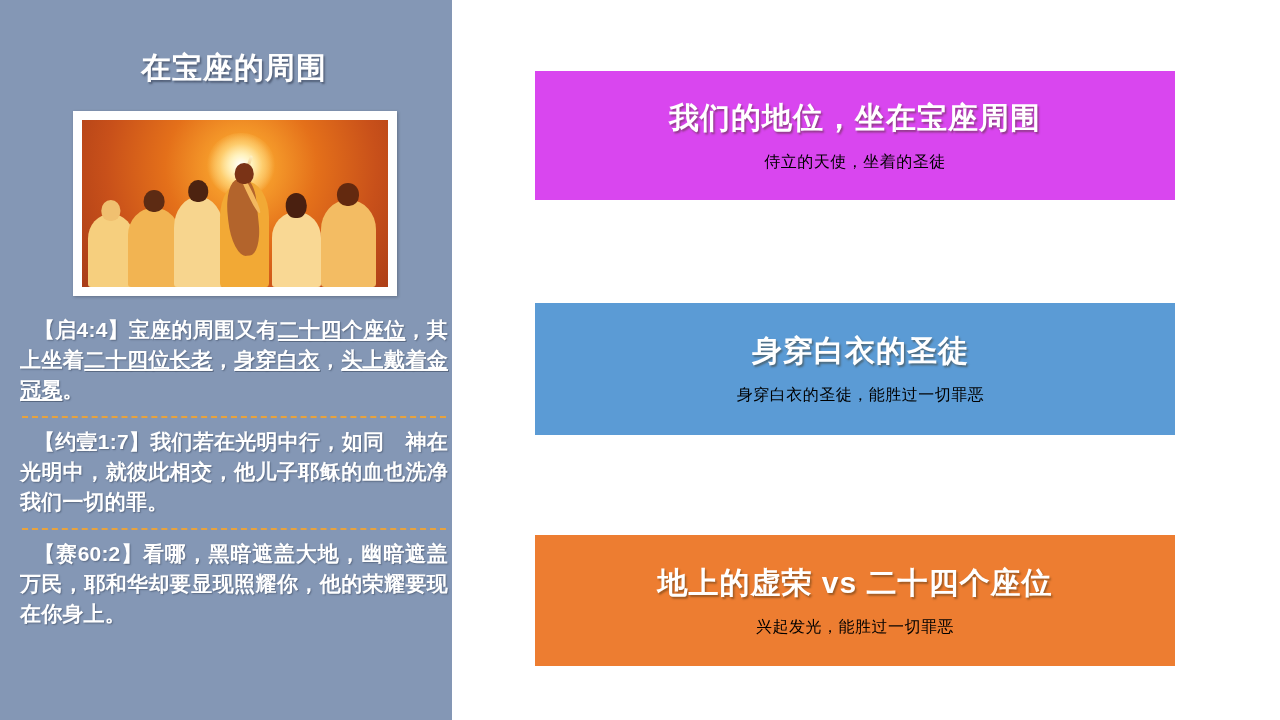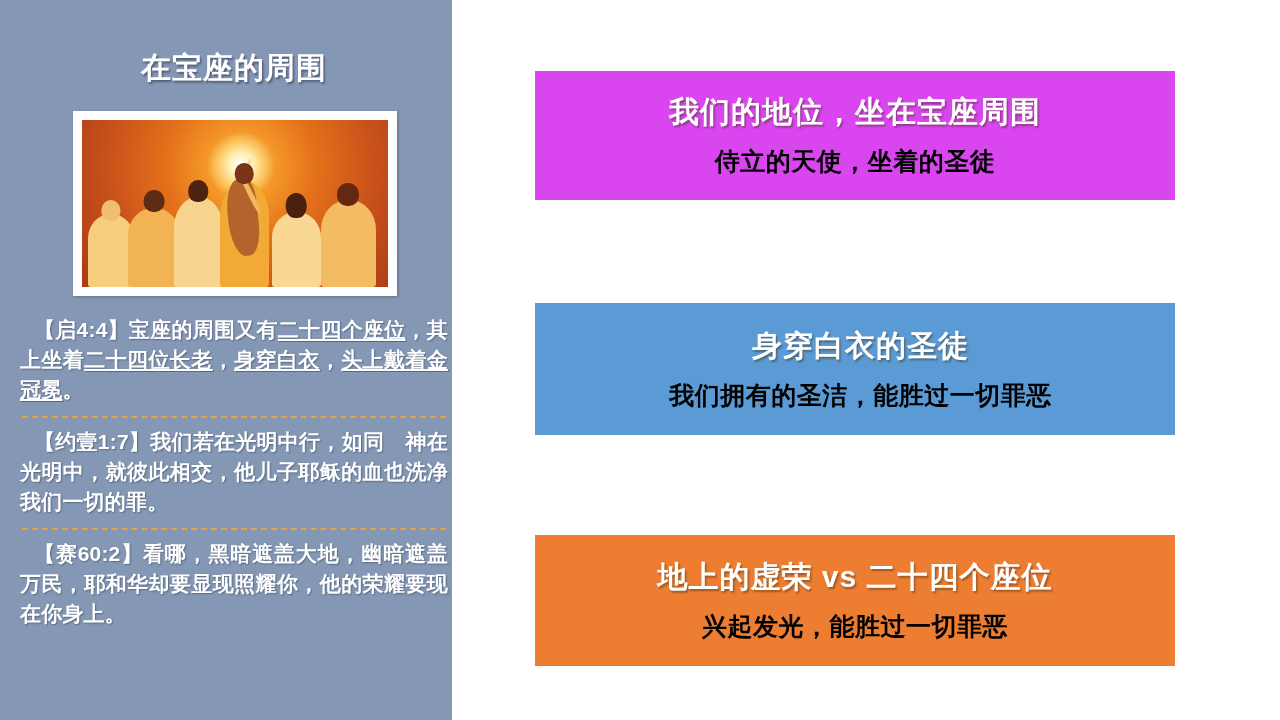--- a/index.html
+++ b/index.html
@@ -189,22 +189,22 @@
   }
   .callout .headline {
     font-size: 30px;
     font-weight: bold;
     color: #ffffff;
     letter-spacing: 1px;
     text-shadow: 1.5px 1.5px 2px rgba(60,45,15,0.45);
     line-height: 1.22;
   }
   .callout .subline {
-    font-size: 25px;
-    font-weight: bold;
+    font-size: 16px;
+    font-weight: normal;
     color: #000000;
     letter-spacing: 0.5px;
     line-height: 1.22;
     margin-top: 15px;
   }
   #callout-1 { top: 71px;  height: 129px; background: #ffc000; }
   #callout-2 { top: 303px; height: 132px; background: #5b9bd5; }
   #callout-3 { top: 535px; height: 131px; background: #ed7d31; }
 </style>
 </head>
@@ -260,21 +260,21 @@
 
   </div>
 
   <div class="callout" id="callout-1" style="background: #d946ef;">
     <div class="headline">我们的地位，坐在宝座周围</div>
     <div class="subline">侍立的天使，坐着的圣徒</div>
   </div>
 
   <div class="callout" id="callout-2" style="background: rgb(91, 155, 213); padding-left: 11px;">
     <div class="headline">身穿白衣的圣徒</div>
-    <div class="subline">我们拥有的圣洁，能胜过一切罪恶</div>
+    <div class="subline">身穿白衣的圣徒，能胜过一切罪恶</div>
   </div>
 
   <div class="callout" id="callout-3" style="background: rgb(237, 125, 49);">
     <div class="headline">地上的虚荣 vs 二十四个座位</div>
     <div class="subline">兴起发光，能胜过一切罪恶</div>
   </div>
 
 </div>
 
 </body></html>

